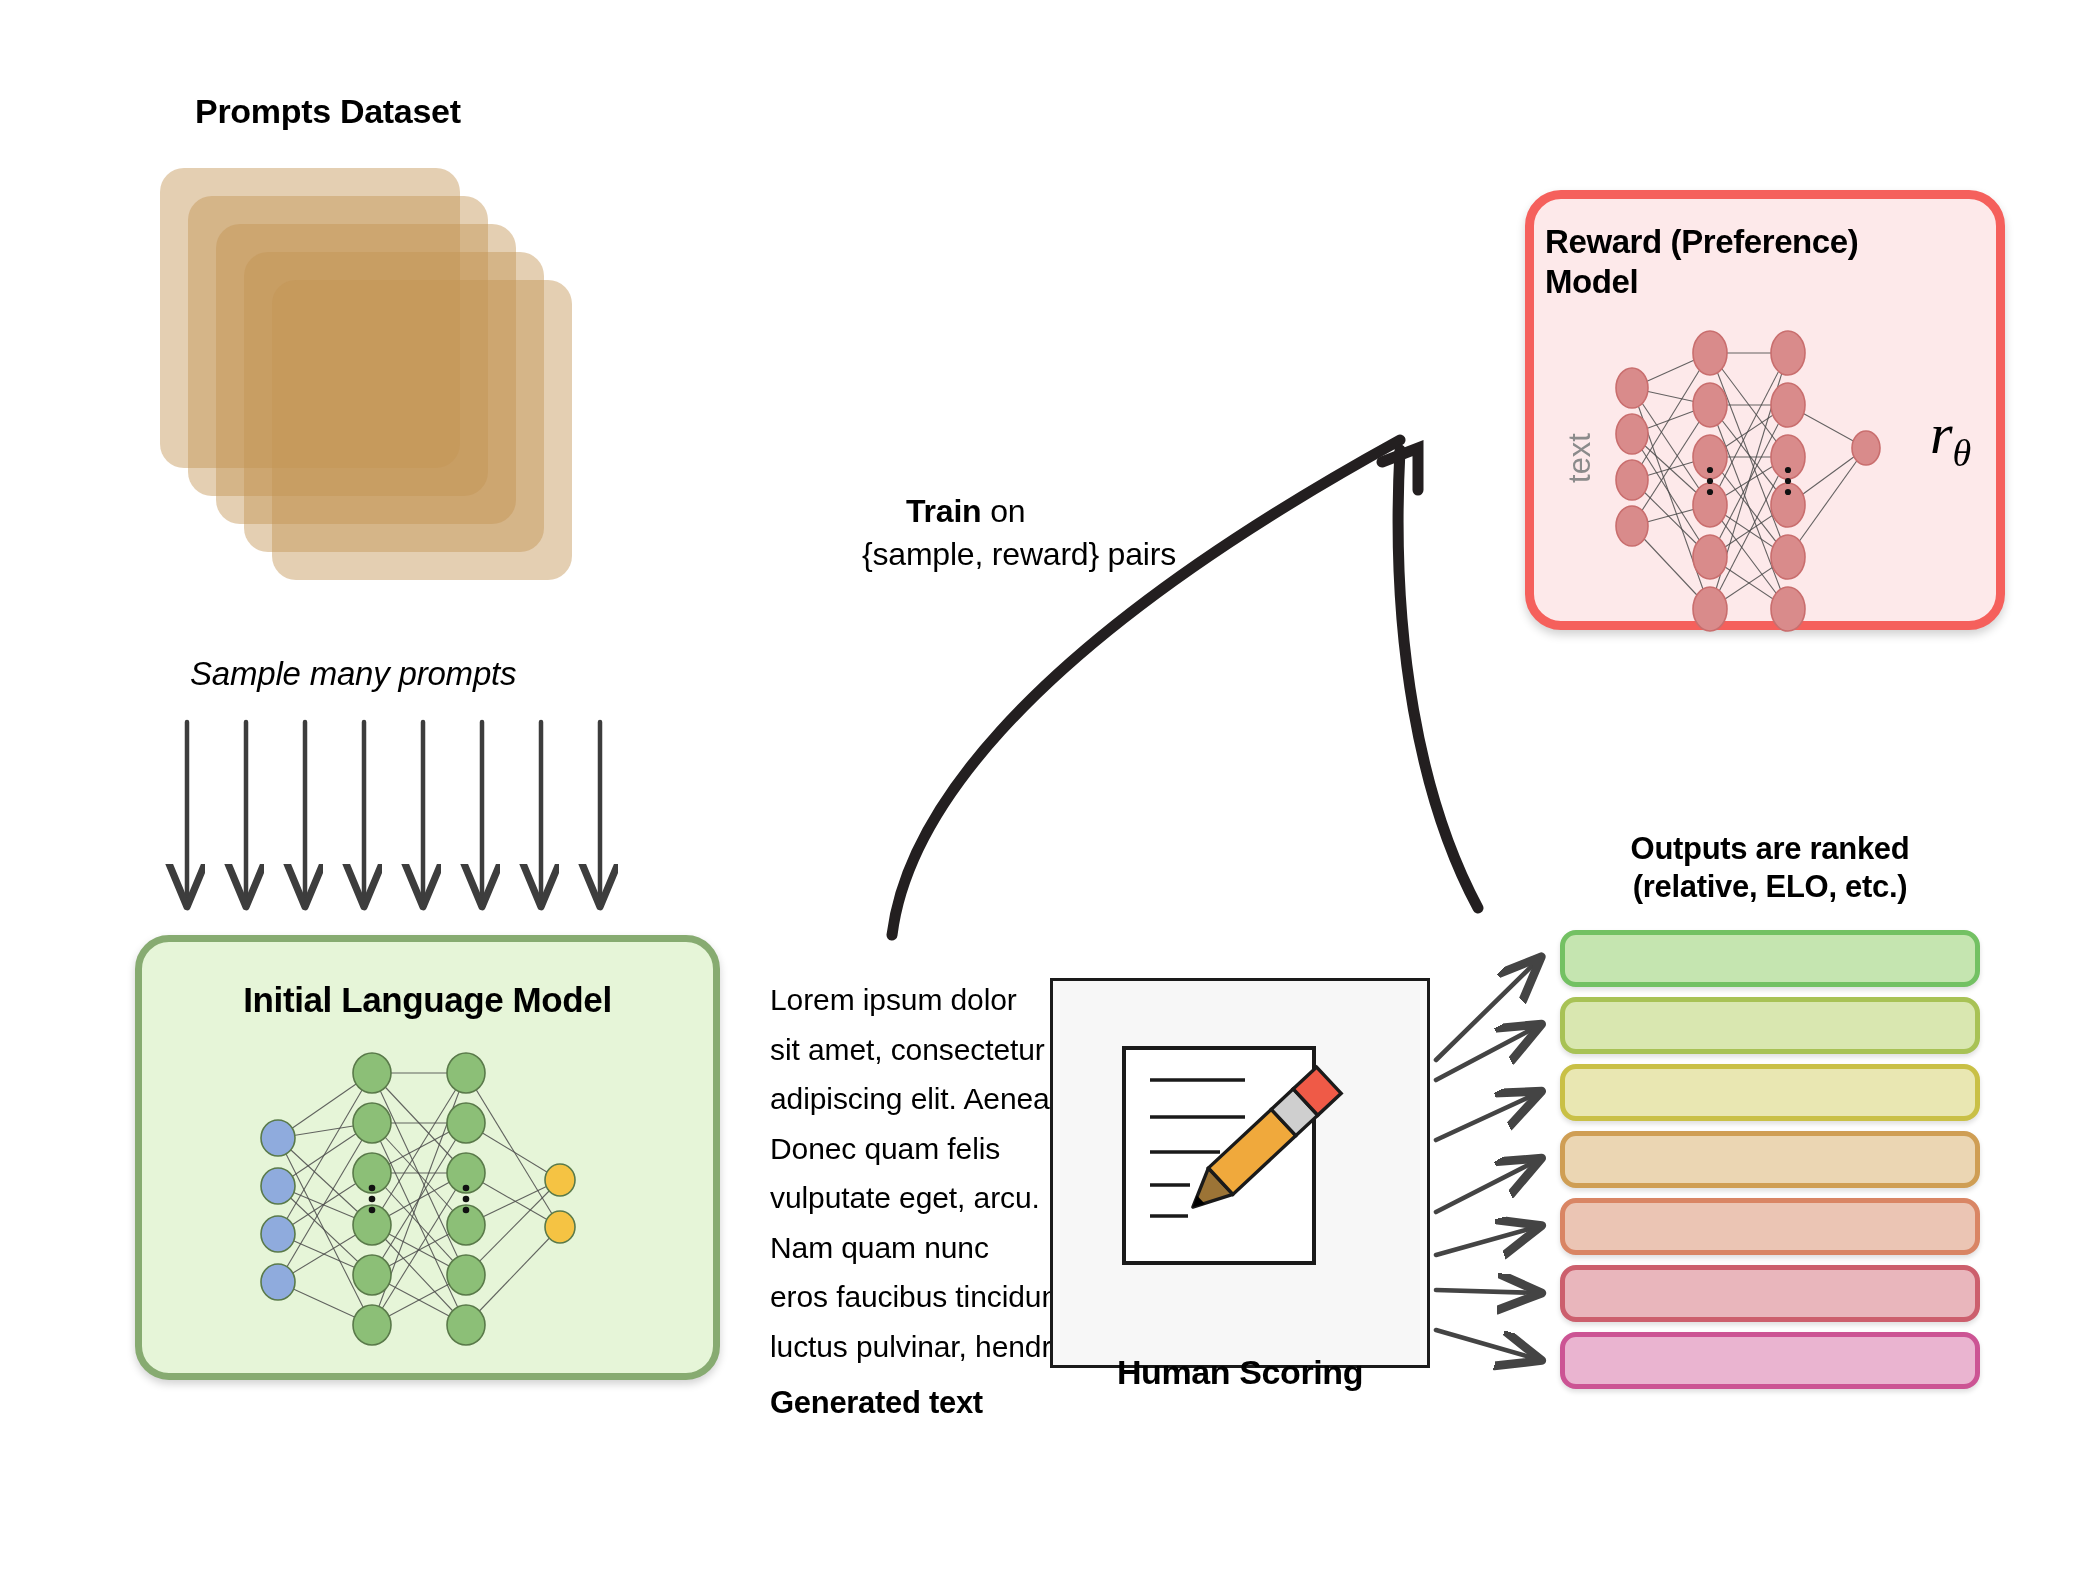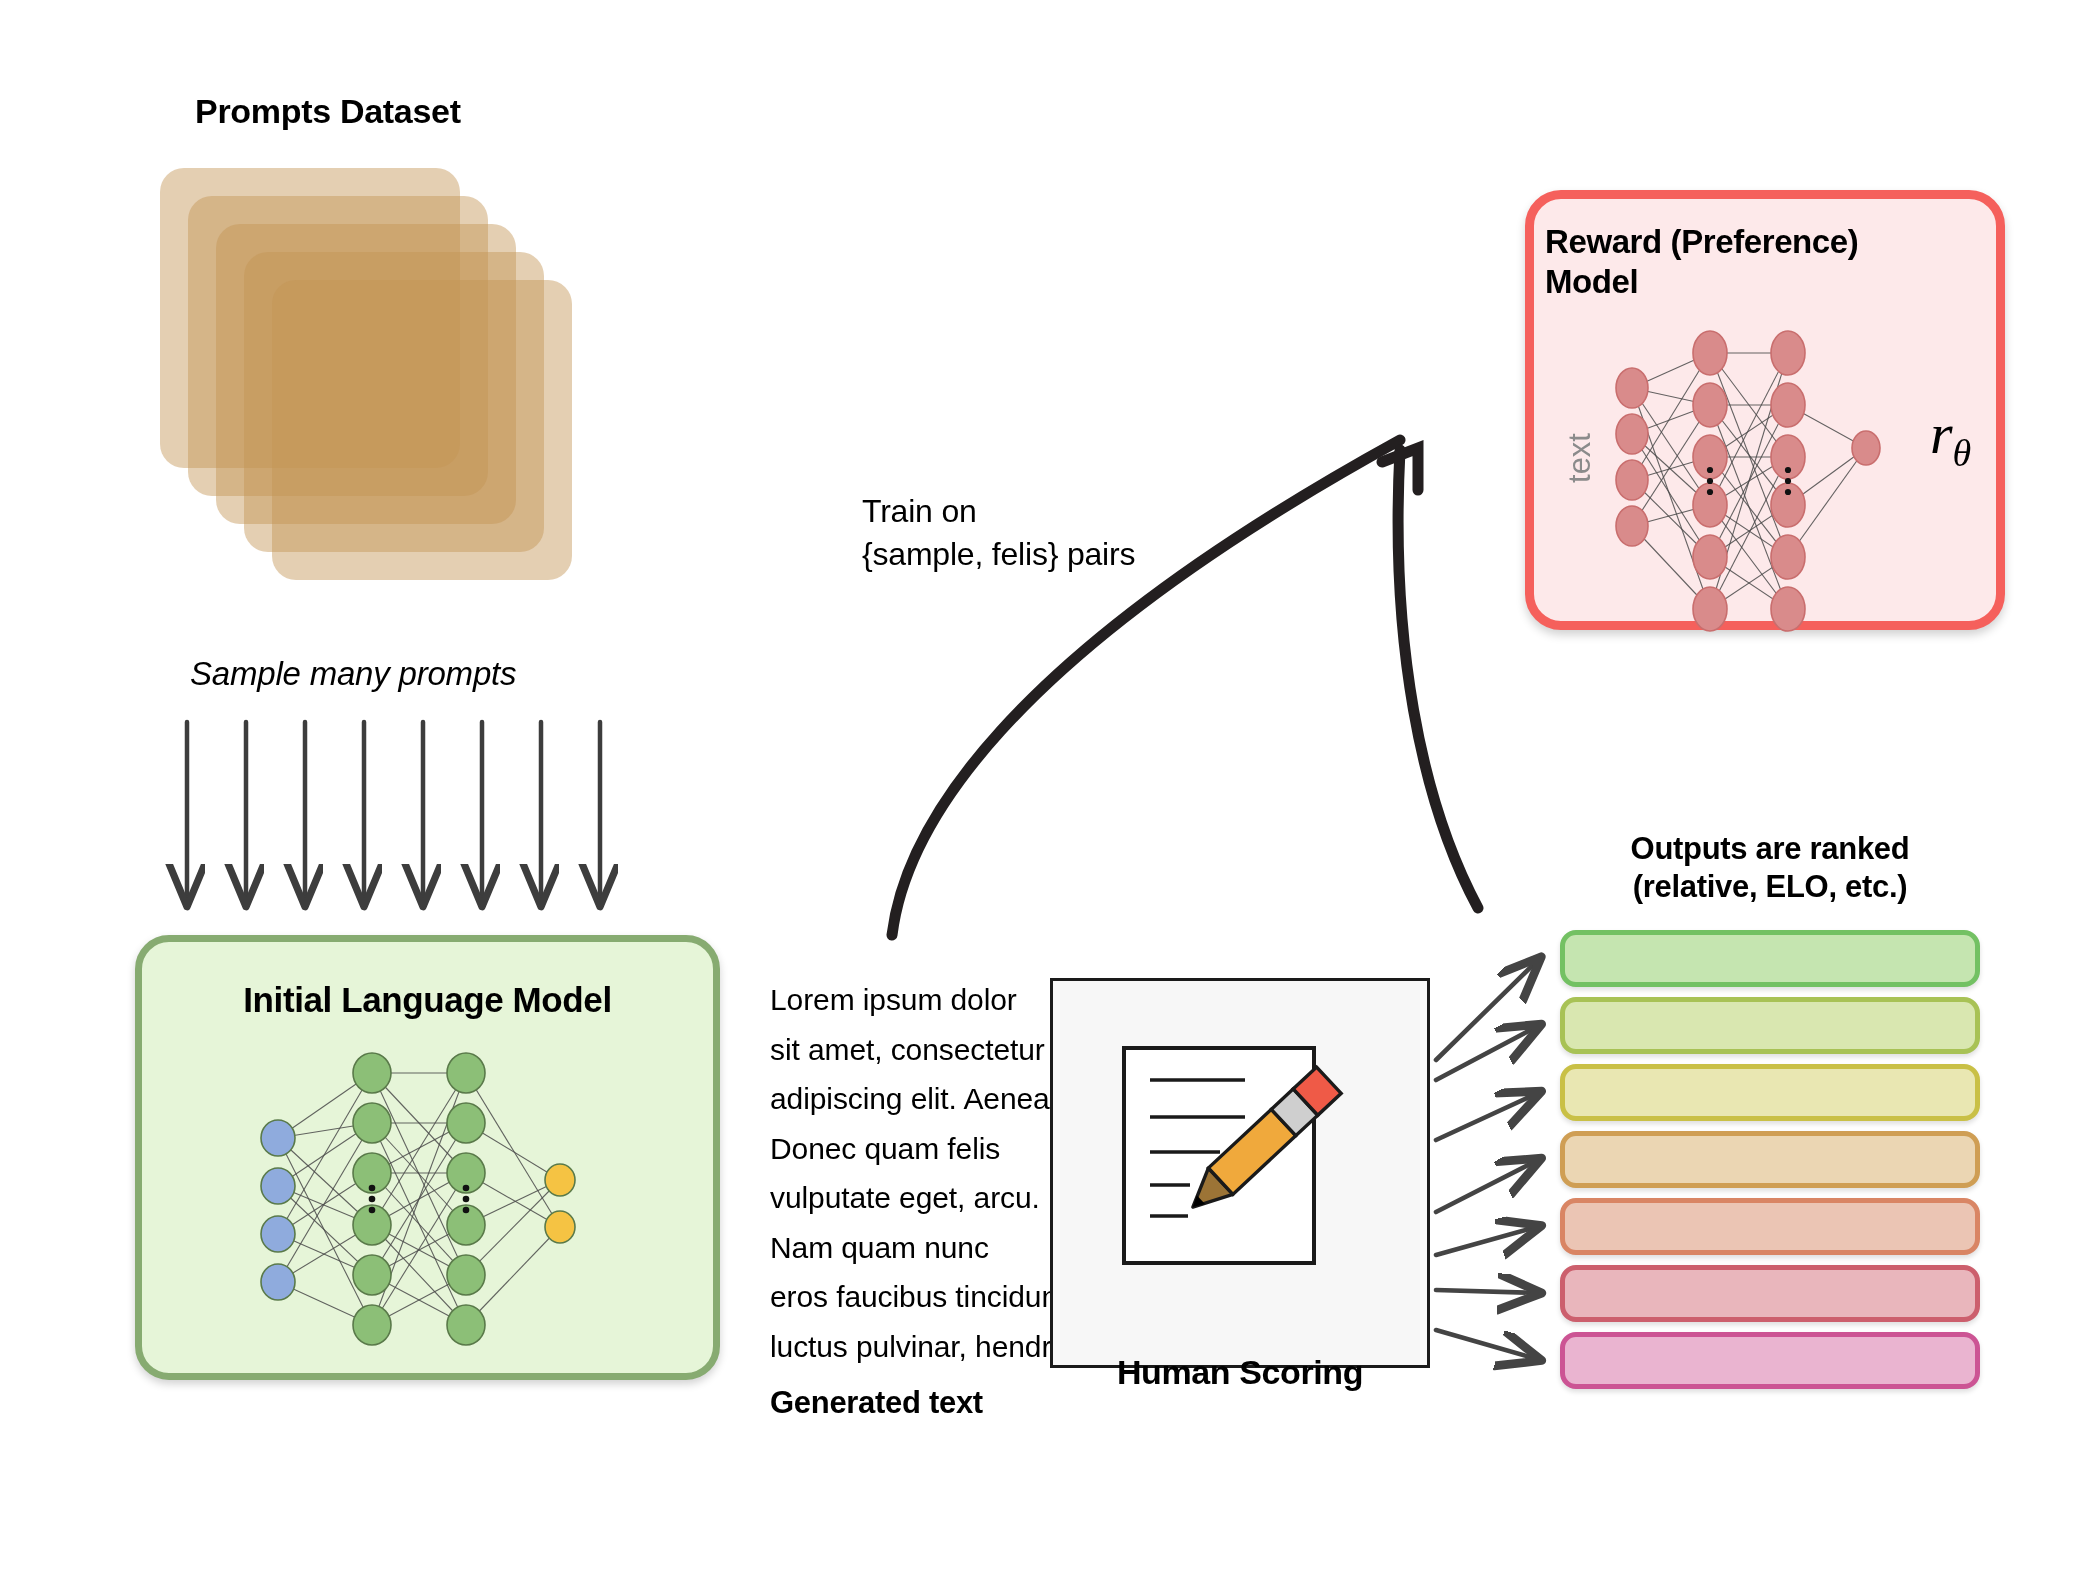--- a/index.html
+++ b/index.html
@@ -33,21 +33,21 @@
             font-weight:bold;line-height:1.22;letter-spacing:-0.4px;}
   #rm-text-label{left:1515px;top:440px;width:130px;text-align:center;font-size:31px;
                  color:#8b8b8b;transform:rotate(-90deg);transform-origin:center center;}
   #rm-r{left:1930px;top:400px;font-size:58px;font-family:"Liberation Serif","DejaVu Serif",serif;
         font-style:italic;}
   #rm-r sub{font-size:38px;}
 
   
   #train-label{left:862px;top:490px;width:430px;font-size:32px;line-height:1.35;
                letter-spacing:-0.2px;}
-  #train-label b{font-weight:normal;}
+  #train-label b{font-weight:bold;margin-left:44px;}
 
   
   #gen-text{left:770px;top:975px;width:300px;font-size:30px;line-height:1.65;
             letter-spacing:-0.1px;}
   #gen-text-label{left:770px;top:1385px;font-size:31px;font-weight:bold;
                   letter-spacing:-0.3px;}
 
   
   #hs-box{left:1050px;top:978px;width:380px;height:390px;background:#f7f7f7;
           border:3px solid #1a1a1a;box-sizing:border-box;}
@@ -89,21 +89,21 @@
       <div>Reward (Preference)</div>
       <div>Model</div>
     </div>
   <div class="abs" id="rm-text-label">text</div>
   <div class="abs" id="rm-r">
     <i>r</i><sub>θ</sub>
   </div>
 
   <div class="abs" id="train-label">
     <div><b>Train</b><span> on</span></div>
-    <div>{sample, felis} pairs</div>
+    <div>{sample, reward} pairs</div>
   </div>
 
   <div class="abs" id="gen-text">
       <div style="white-space: nowrap;">Lorem ipsum dolor</div>
       <div style="white-space: nowrap;">sit amet, consectetur</div>
       <div style="white-space: nowrap;">adipiscing elit. Aenean</div>
       <div style="white-space: nowrap;">Donec quam felis</div>
       <div style="white-space: nowrap;">vulputate eget, arcu.</div>
       <div style="white-space: nowrap;">Nam quam nunc</div>
       <div style="white-space: nowrap;">eros faucibus tincidunt</div>

